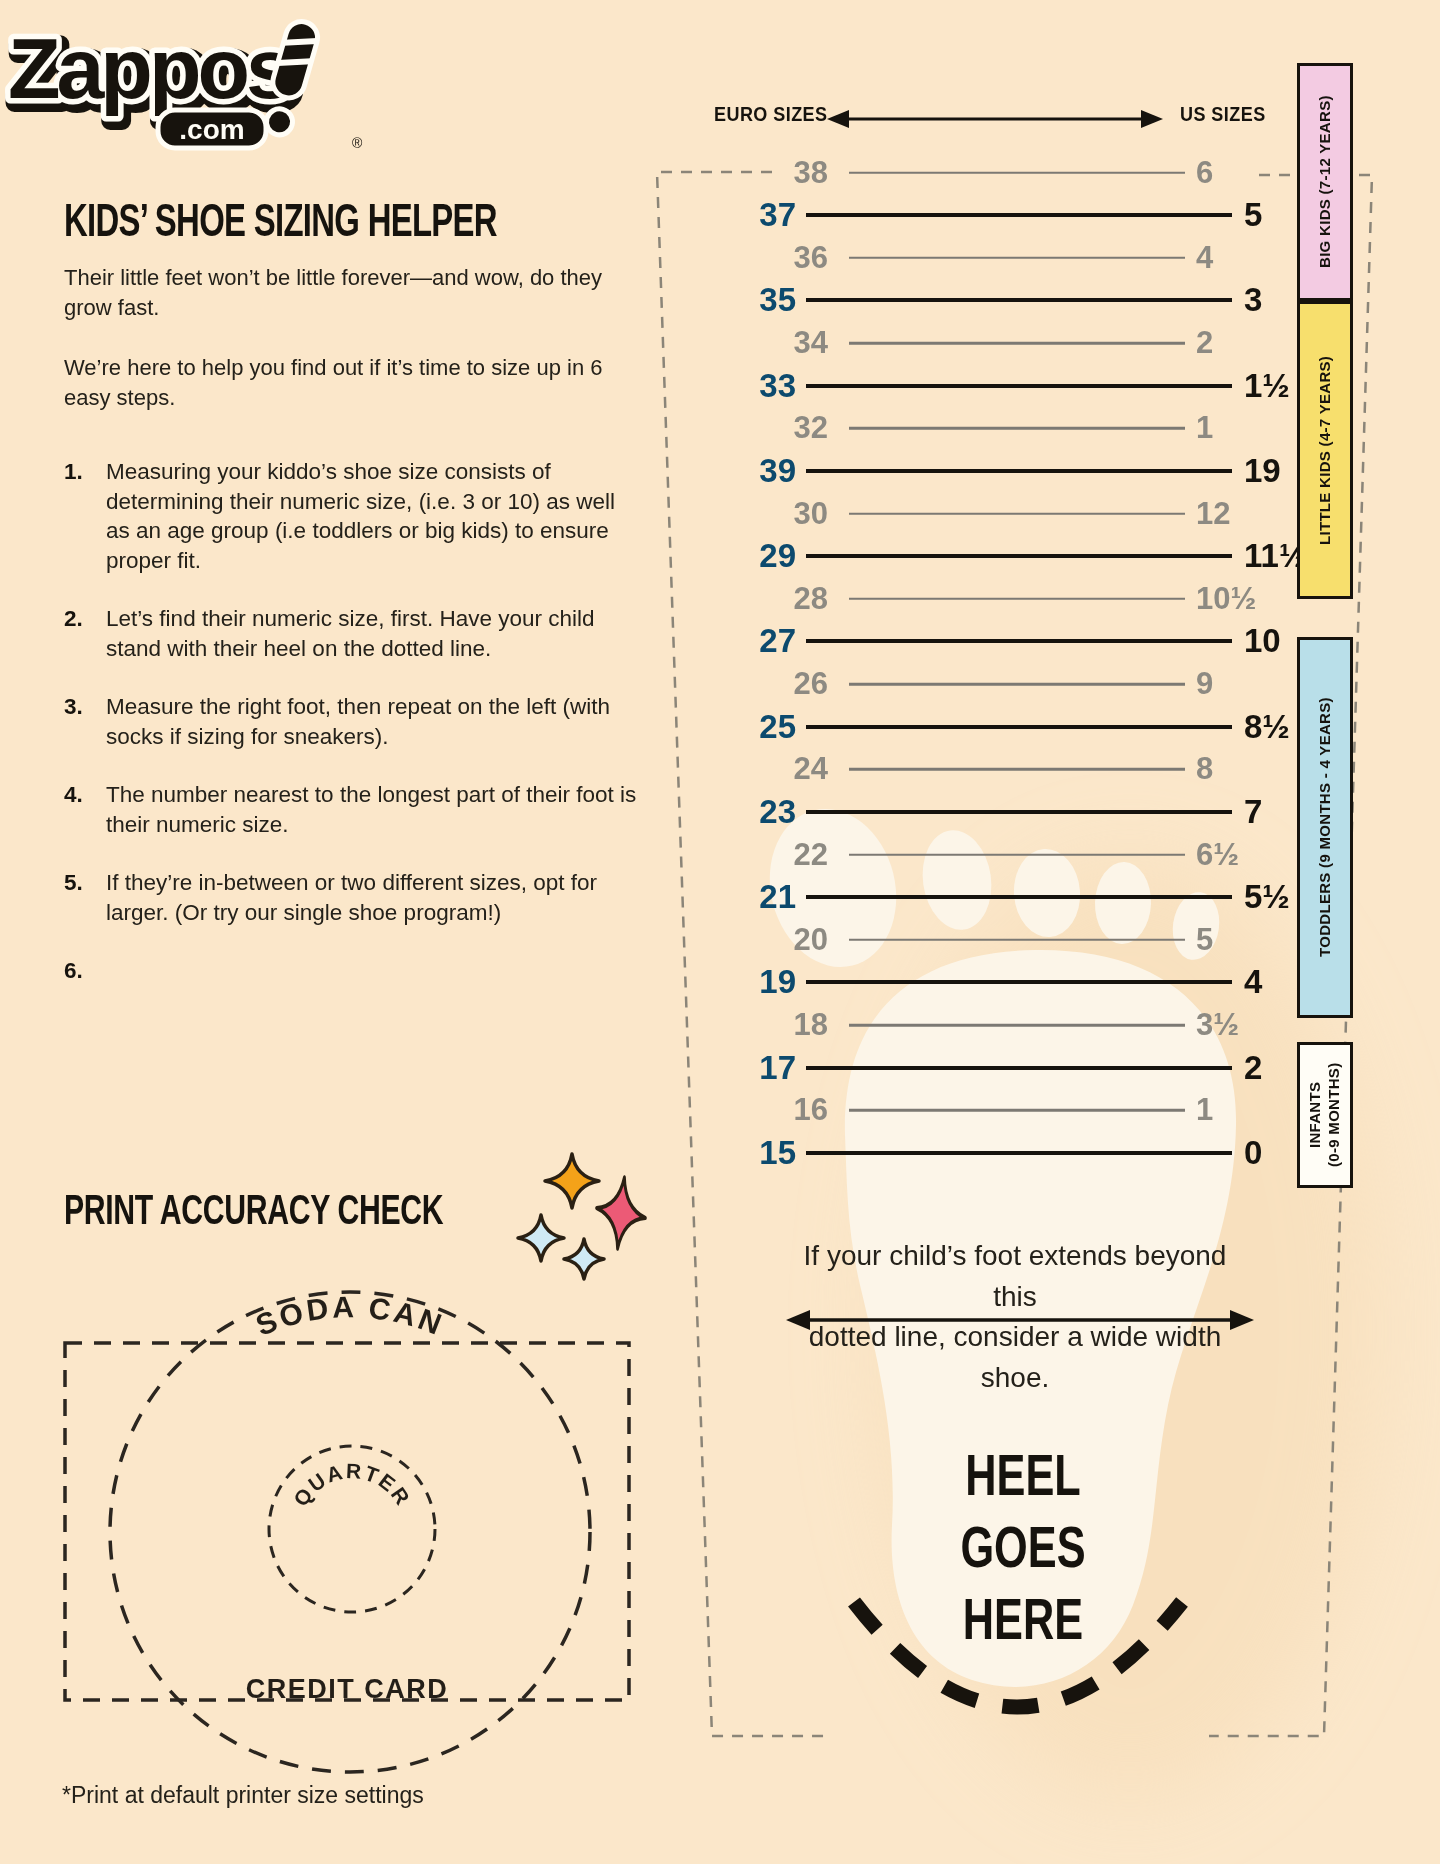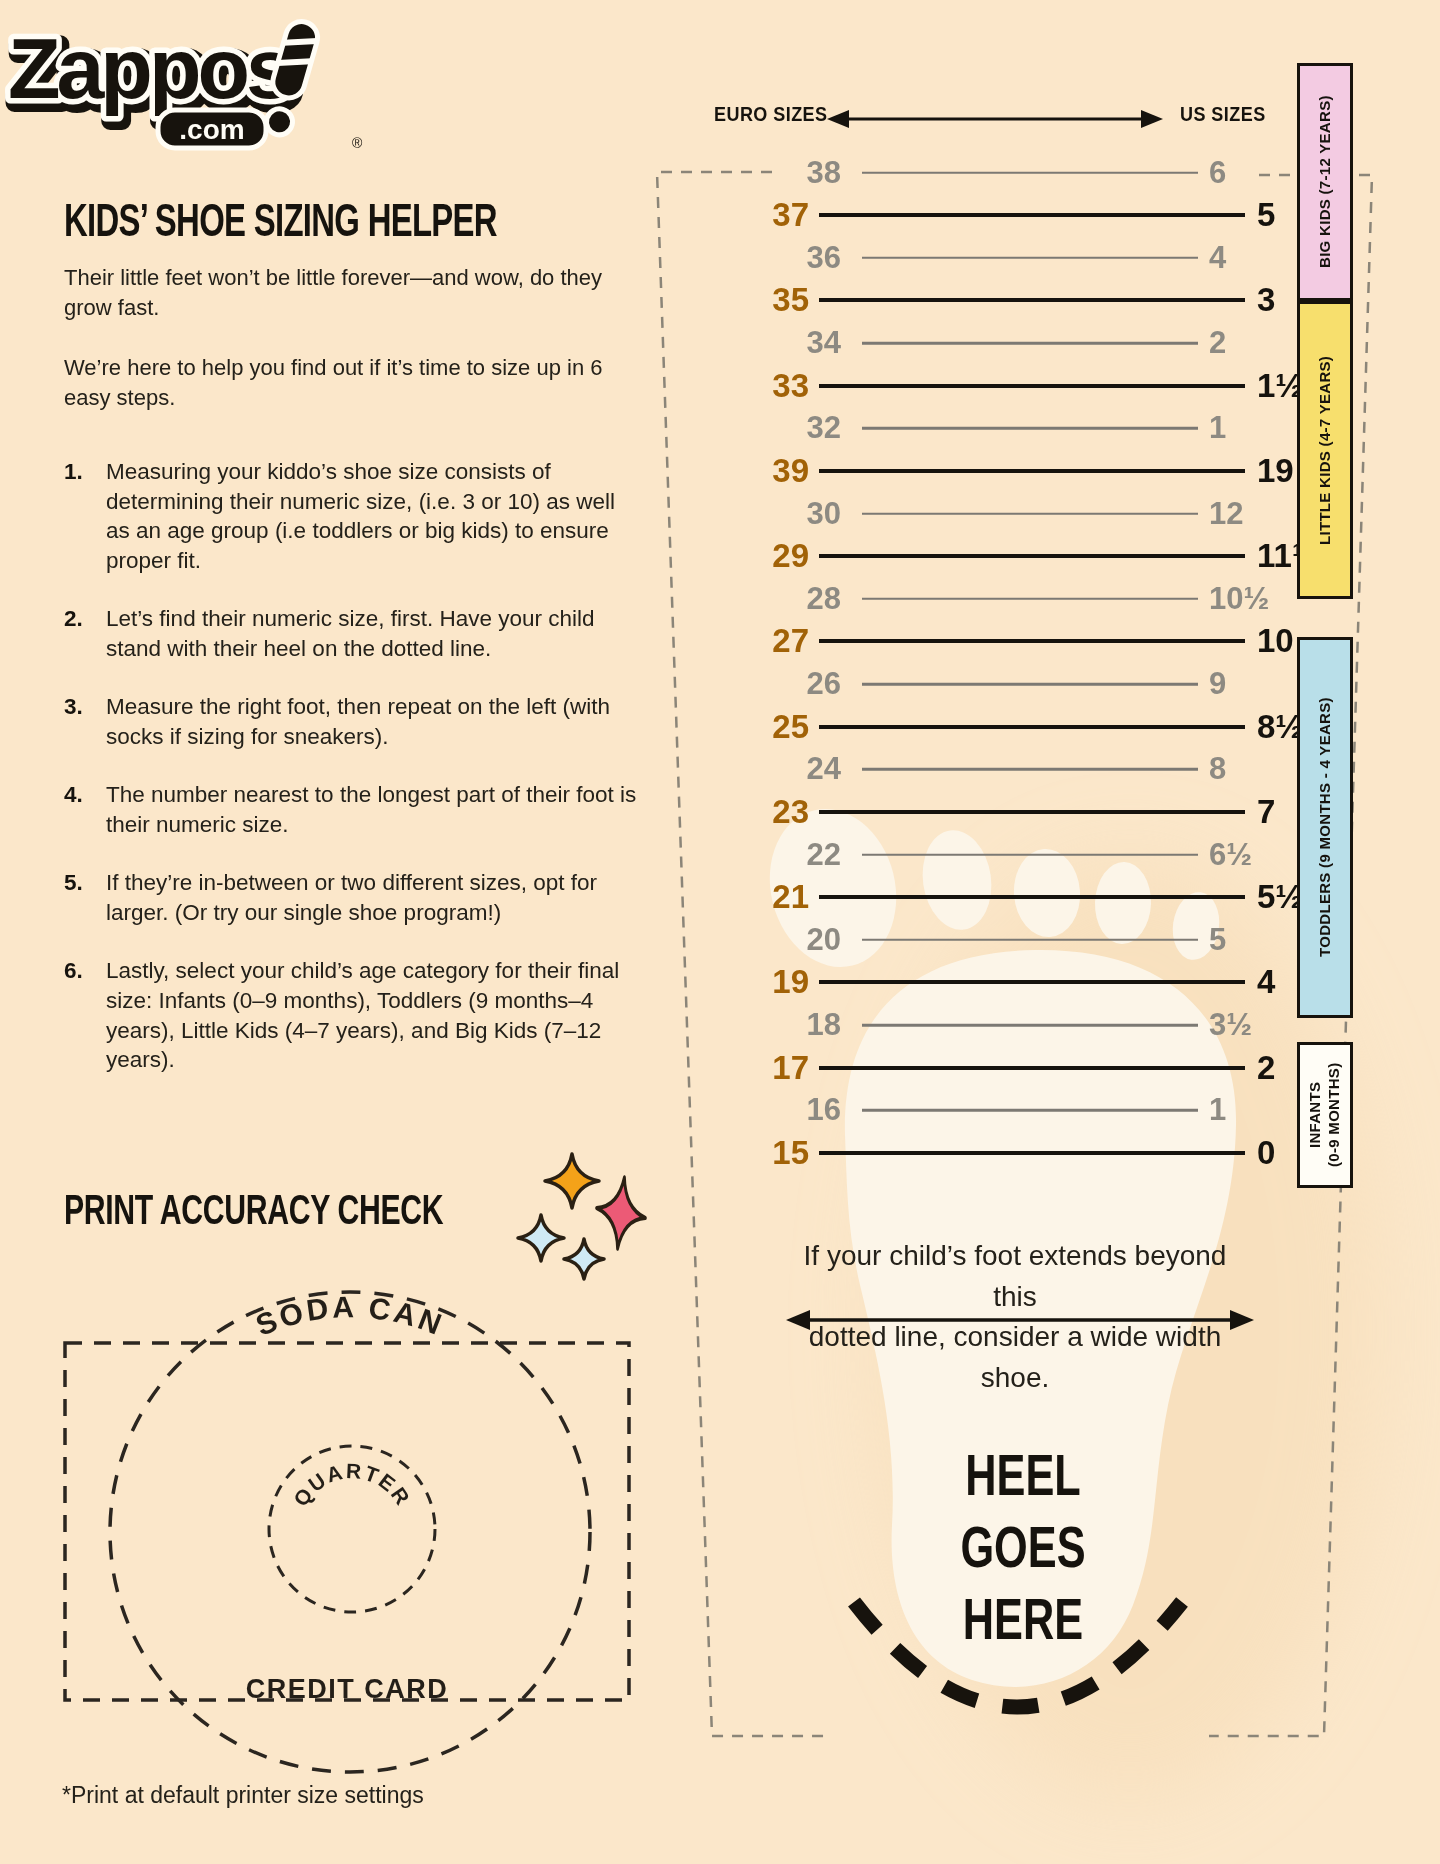--- a/index.html
+++ b/index.html
@@ -16,25 +16,25 @@
   ol.steps .num{font-weight:bold;width:42px;flex:0 0 42px;color:#16130e;}
   ol.steps .txt{white-space:pre-line;}
   h2.subtitle{position:absolute;left:64px;top:1186px;margin:0;font-size:42px;font-weight:900;
               letter-spacing:-0.5px;transform:scaleX(0.72);transform-origin:left center;
               white-space:nowrap;z-index:4;color:#16130e;}
   .footnote{position:absolute;left:62px;top:1782px;font-size:23px;color:#24211a;z-index:4;}
   
   .ruler-label{position:absolute;top:103px;font-size:20px;font-weight:800;letter-spacing:0.5px;
                color:#16130e;z-index:4;transform:scaleX(0.9);transform-origin:left center;white-space:nowrap;}
   
-  #rows{position:absolute;inset:0;z-index:2;margin-left:13px;}
+  #rows{position:absolute;inset:0;z-index:2;}
   .srow{position:absolute;left:0;width:1440px;height:0;}
   .srow span{position:absolute;transform:translateY(-50%);font-weight:800;white-space:nowrap;}
   .srow .line{position:absolute;transform:translateY(-50%);}
-  .srow.b .euro{left:600px;width:196px;text-align:right;font-size:33px;color:#a16207;}
+  .srow.b .euro{left:600px;width:196px;text-align:right;font-size:33px;color:#0c4a6e;}
   .srow.g .euro{left:600px;width:228px;text-align:right;font-size:31px;color:#8d8a82;}
   .srow.b .line{left:806px;width:426px;height:4px;background:#16130e;}
   .srow.g .line{left:849px;width:336px;height:2.5px;background:#7c7973;}
   .srow.b .us{left:1244px;font-size:33px;color:#16130e;}
   .srow.g .us{left:1196px;font-size:31px;color:#8d8a82;}
   
   #bands{position:absolute;inset:0;z-index:3;}
   .band{position:absolute;left:1297px;width:56px;border:3px solid #17130d;box-sizing:border-box;}
   .band .blabel{position:absolute;inset:0;display:flex;align-items:center;justify-content:center;
       writing-mode:vertical-rl;transform:rotate(180deg);font-size:15px;font-weight:800;
@@ -161,24 +161,20 @@
           <span class="txt">The number nearest to the longest part of their foot is
 their numeric size.</span>
         </li>
         <li>
           <span class="num">5.</span>
           <span class="txt">If they’re in-between or two different sizes, opt for
 larger. (Or try our single shoe program!)</span>
         </li>
         <li>
           <span class="num">6.</span>
-          <span class="txt">Lastly, select your child’s age category for their final
-size: Infants (0–9 months), Toddlers (9 months–4
-years), Little Kids (4–7 years), and Big Kids (7–12
-years).</span>
         </li>
       </ol>
   </div>
 
   <h2 class="subtitle">PRINT ACCURACY CHECK</h2>
   <div class="footnote">*Print at default printer size settings</div>
 
   <div class="ruler-label" style="left:714px;">EURO SIZES</div>
   <div class="ruler-label" style="left:1180px;">US SIZES</div>
 

